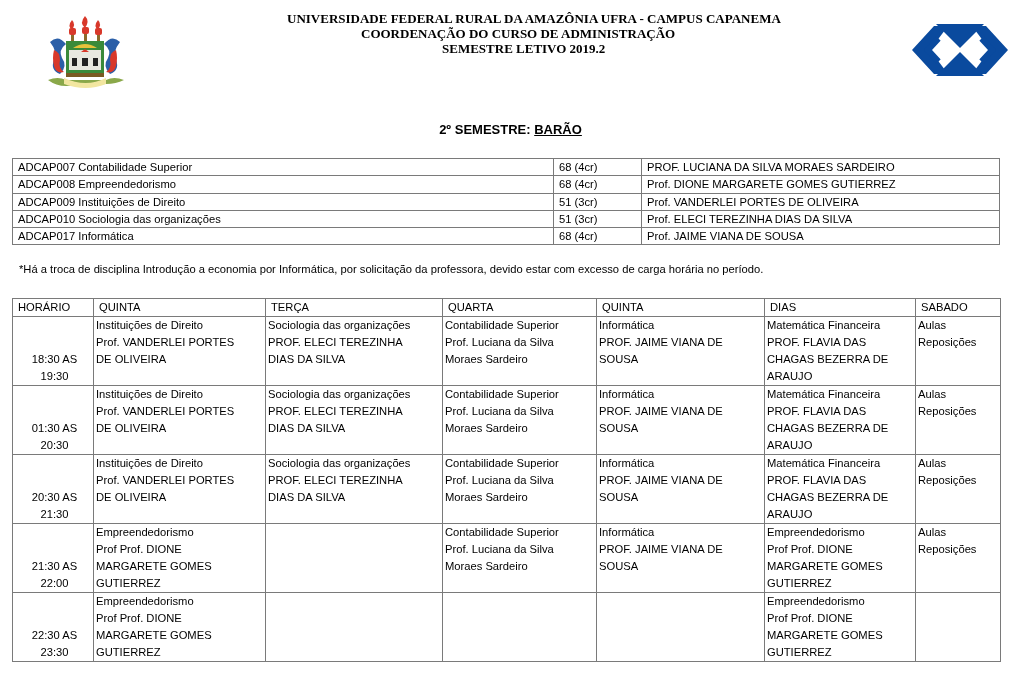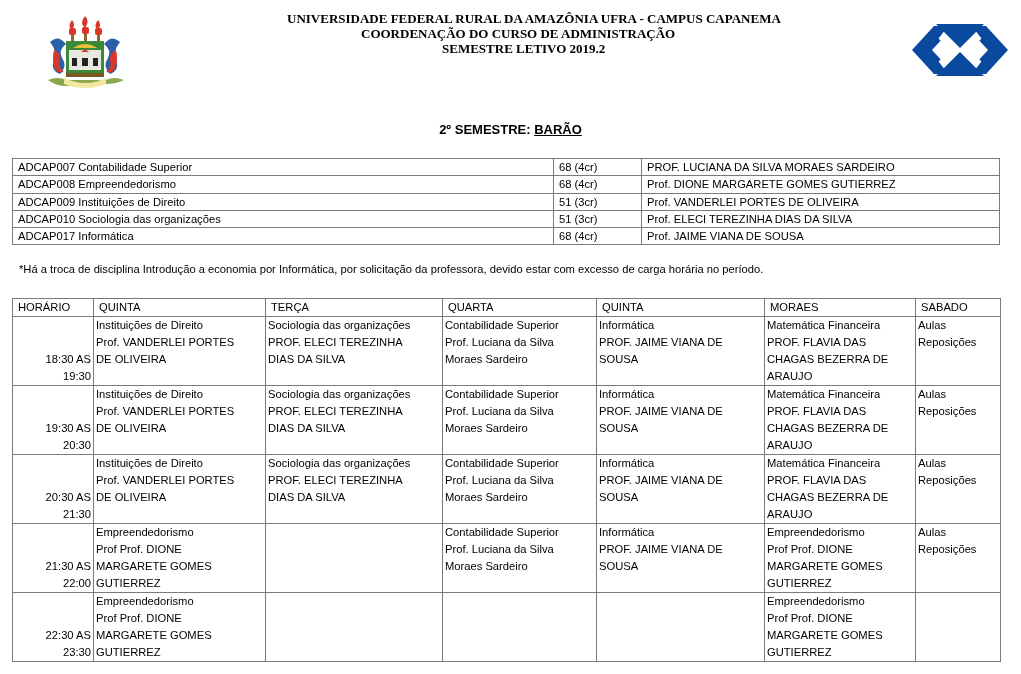--- a/index.html
+++ b/index.html
@@ -23,21 +23,21 @@
   #courses-table td { height:16.3px; line-height:16px; }
   #courses-table td.c1 { width:535px; }
   #courses-table td.c2 { width:82px; }
 
   #note { position:absolute; left:19px; top:263px; font-family:"Liberation Sans", sans-serif; font-size:11.2px; white-space:nowrap; }
 
   #schedule-table { left:12px; top:298px; width:988px; table-layout:fixed; }
   #schedule-table td { line-height:17px; }
   #schedule-table tr.head td { height:17px; padding-left:5px; }
   #schedule-table tr.slot td { height:67px; text-align:left; padding:0 2px; white-space:normal; }
-  #schedule-table tr.slot td.time { text-align:right; vertical-align:bottom; padding-left:5px; }
+  #schedule-table tr.slot td.time { text-align:center; vertical-align:bottom; padding-left:5px; }
   .cell-line { display:block; white-space:nowrap; }
 </style>
 </head>
 <body>
 
 <div id="header-block">
   <div id="logo-left">
     <svg width="82" height="72" viewBox="0 0 82 72">
 
       <g fill="#d8382a">
@@ -144,21 +144,21 @@
       <col style="width:151px">
       <col style="width:85px">
   </colgroup>
   <tbody id="schedule-body">
     <tr class="head">
       <td>HORÁRIO</td>
       <td>QUINTA</td>
       <td>TERÇA</td>
       <td>QUARTA</td>
       <td>QUINTA</td>
-      <td>MORAES</td>
+      <td>DIAS</td>
       <td>SABADO</td>
     </tr>
   <tr class="slot">
         <td class="time">
           <span class="cell-line">18:30 AS</span>
           <span class="cell-line">19:30</span>
         </td>
         <td>
           <span class="cell-line">Instituições de Direito</span>
           <span class="cell-line">Prof. VANDERLEI PORTES</span>
@@ -185,21 +185,21 @@
           <span class="cell-line">CHAGAS BEZERRA DE</span>
           <span class="cell-line">ARAUJO</span>
         </td>
         <td>
           <span class="cell-line">Aulas</span>
           <span class="cell-line">Reposições</span>
         </td>
       </tr>
       <tr class="slot">
         <td class="time">
-          <span class="cell-line">19:30 AS</span>
+          <span class="cell-line">01:30 AS</span>
           <span class="cell-line">20:30</span>
         </td>
         <td>
           <span class="cell-line">Instituições de Direito</span>
           <span class="cell-line">Prof. VANDERLEI PORTES</span>
           <span class="cell-line">DE OLIVEIRA</span>
         </td>
         <td>
           <span class="cell-line">Sociologia das organizações</span>
           <span class="cell-line">PROF. ELECI TEREZINHA</span>

